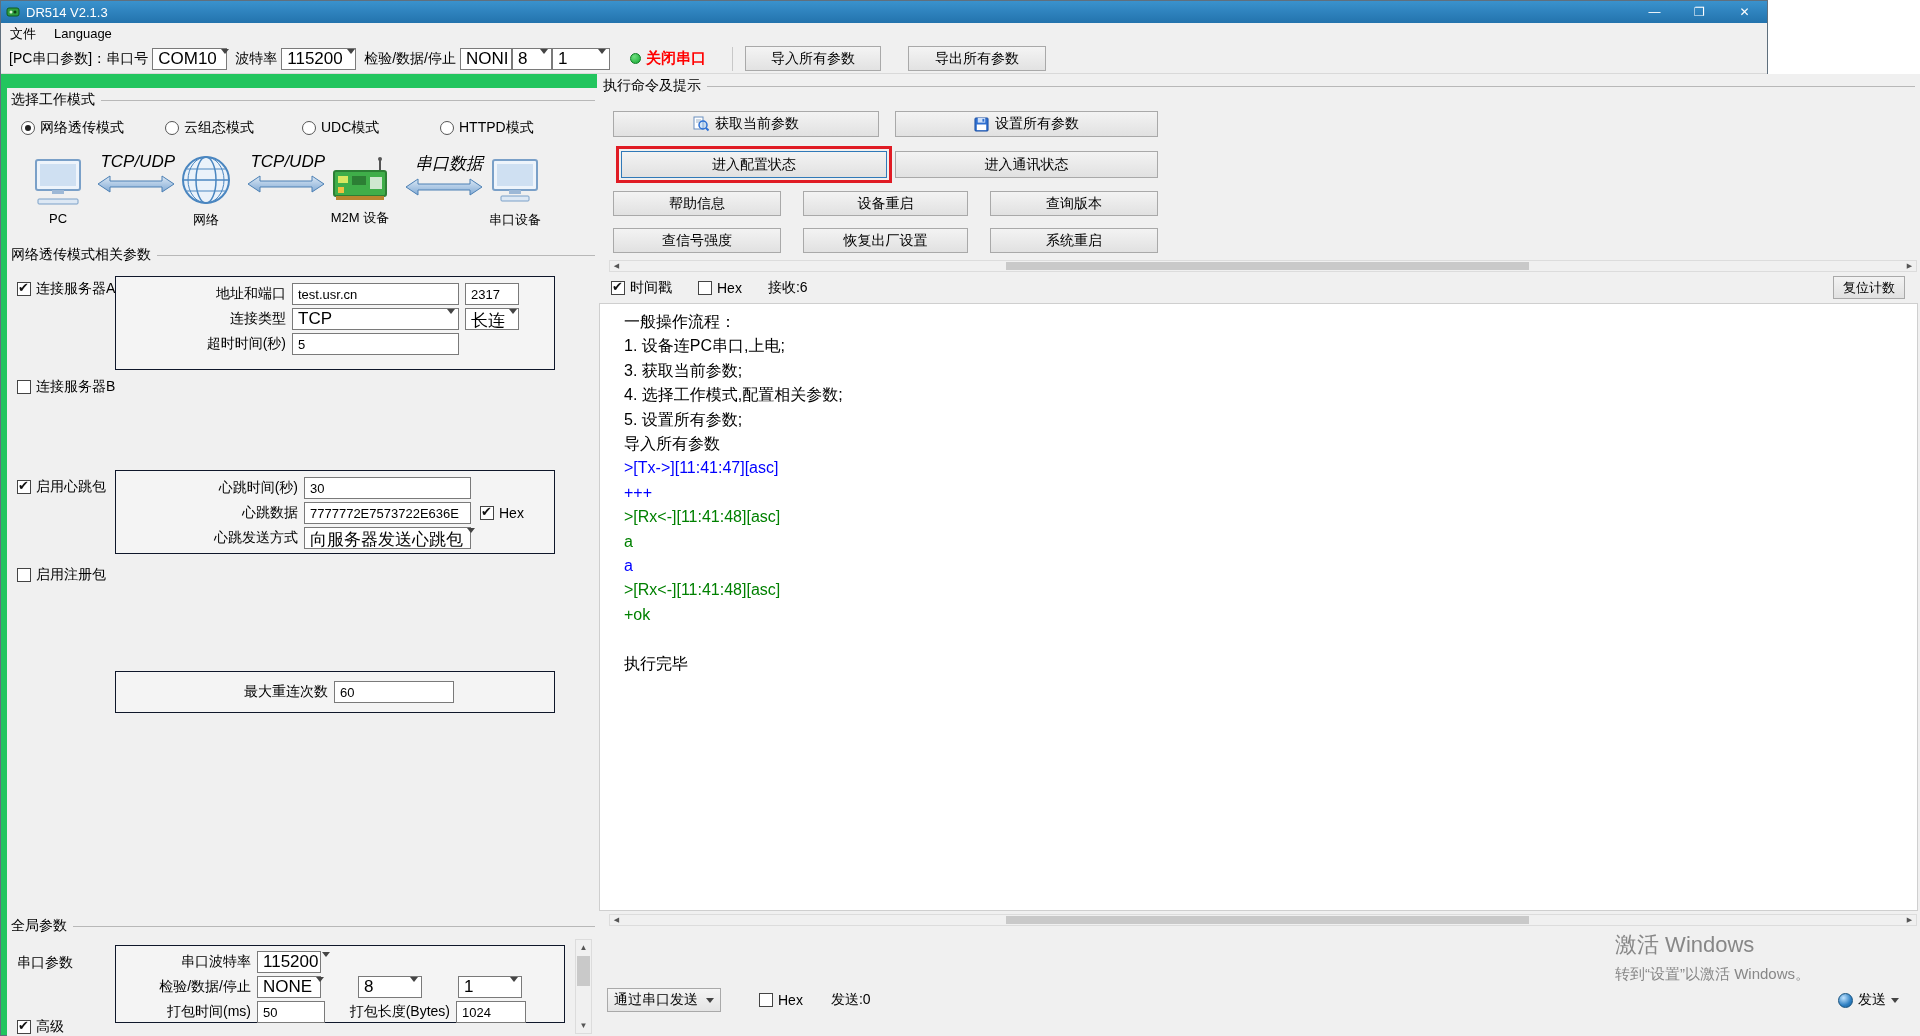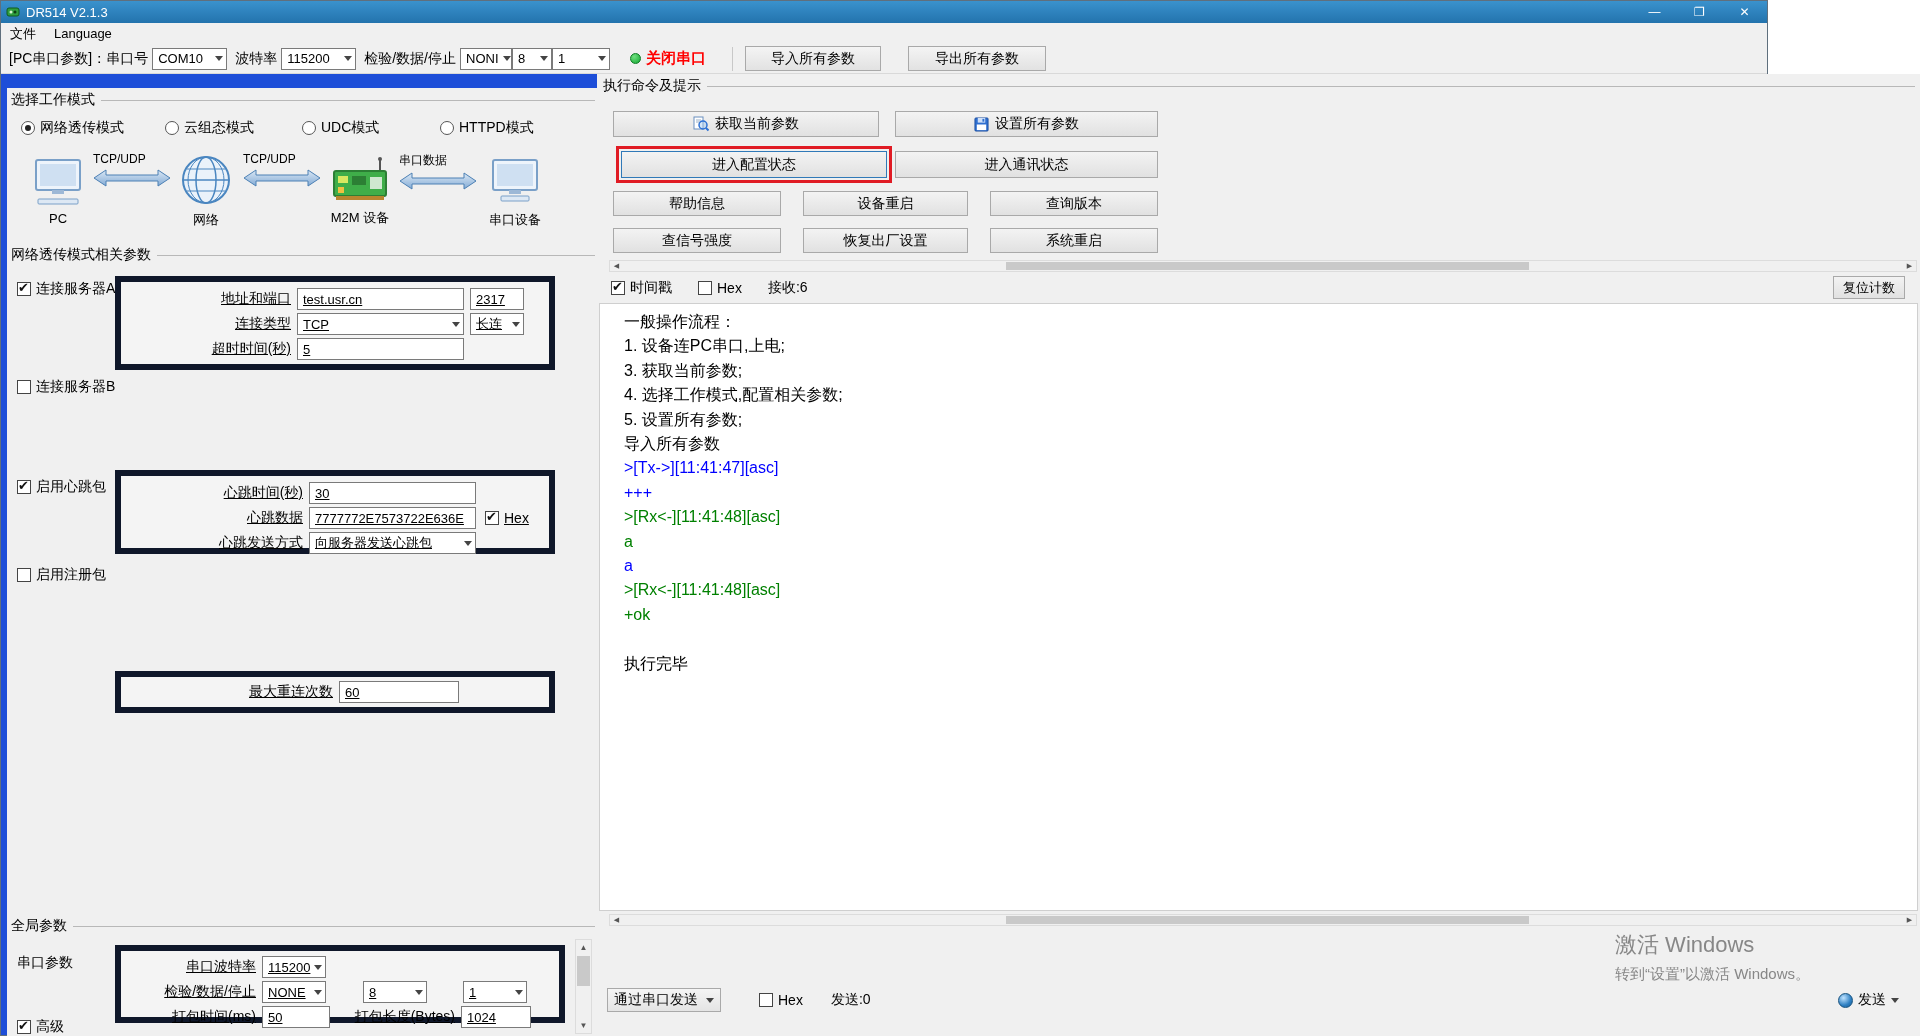--- a/index.html
+++ b/index.html
@@ -1,38 +1,38 @@
 <!DOCTYPE html>
 <html><head>
 <meta charset="utf-8">
 <style>
   * { margin:0; padding:0; box-sizing:border-box; font-family:"Liberation Sans","DejaVu Sans",sans-serif; }
   html,body { width:1920px; height:1036px; overflow:hidden; background:#fff; }
-  .screen { position:relative; width:1768px; height:1036px; background:#1d4ed8; border:1px solid #5f6f7d; }
+  .screen { position:relative; width:1768px; height:1036px; background:#22c55e; border:1px solid #5f6f7d; }
 
   
   .titlebar { position:absolute; left:0; top:0; right:0; height:22px;
     background:linear-gradient(#3a92cd,#2373ad); display:flex; align-items:center;
     color:#fff; font-size:13px; padding-left:5px; }
   .titlebar .app-icon { width:14px; height:14px; margin-right:6px; }
   .win-controls { position:absolute; right:0; top:0; height:22px; display:flex; }
   .win-btn { width:45px; height:22px; display:flex; align-items:center; justify-content:center;
     color:#fff; font-size:12px; }
 
   
   .menubar { position:absolute; left:0; top:22px; right:0; height:21px; background:#f0f0f0;
     display:flex; align-items:center; font-size:13px; }
   .menu-item { padding:0 9px; height:100%; display:flex; align-items:center; }
 
   
   .toolbar { position:absolute; left:0; top:43px; right:0; height:30px; background:#f0f0f0;
     display:flex; align-items:center; padding-left:8px; font-size:14px; border-bottom:1px solid #d9d9d9; }
   .tlabel { margin-right:4px; white-space:nowrap; }
-  .combo { display:inline-flex; align-items:center; justify-content:space-between; background:#fff;
-    border:1px solid #7a7a7a; height:22px; padding:0 3px 0 5px; font-size:13px; white-space:nowrap; }
+  .combo { display:inline-flex; justify-content:space-between; background:#fff;
+    border:1px solid #7a7a7a; height:22px; padding:0 3px 0 5px; font-size:17px; white-space:nowrap; }
   .combo .arr { width:0; height:0; border-left:4px solid transparent; border-right:4px solid transparent;
     border-top:5px solid #444; margin-left:4px; flex:0 0 auto; }
   .tinput { background:#fff; border:1px solid #7a7a7a; height:22px; font-size:13px;
     padding:0 5px; display:inline-flex; align-items:center; white-space:nowrap; overflow:hidden; }
   .port-dot { width:11px; height:11px; border-radius:50%; background:radial-gradient(circle at 35% 30%, #6fe07f, #14a832);
     border:1px solid #0c7a22; margin:0 5px 0 20px; }
   .close-port { color:#f00; font-weight:bold; font-size:15px; }
   .vsep { width:1px; height:24px; background:#c8c8c8; margin:0 12px 0 26px; }
   .toolbtn { height:25px; display:inline-flex; align-items:center; justify-content:center;
     background:linear-gradient(#f4f4f4,#e2e2e2); border:1px solid #a9a9a9; font-size:14px; padding:0 14px; }
@@ -41,33 +41,33 @@
   .check { width:14px; height:14px; border:1px solid #444; background:#fff; display:inline-block;
     position:relative; flex:0 0 auto; }
   .check.on::after { content:"✔"; position:absolute; left:0px; top:-3px; font-size:13px; color:#111;
     font-family:"DejaVu Sans",sans-serif; }
   .radio { width:14px; height:14px; border:1px solid #555; border-radius:50%; background:#fff;
     display:inline-block; position:relative; flex:0 0 auto; }
   .radio.on::after { content:""; position:absolute; left:3px; top:3px; width:6px; height:6px;
     border-radius:50%; background:#222; }
   .sect { position:absolute; display:flex; align-items:center; font-size:14px; color:#000; }
   .sect::after { content:""; flex:1; height:1px; background:#b8b8b8; margin-left:6px; }
-  .fieldbox { position:absolute; background:#f4f4f4; border:6px solid #0f172a;text-decoration:underline; }
+  .fieldbox { position:absolute; background:#f4f4f4; border:1px solid #0f172a; }
   .frow { display:flex; align-items:center; height:24px; margin-bottom:1px; }
   .flabel { width:170px; text-align:right; padding-right:6px; font-size:14px; white-space:nowrap; }
   .cklabel { font-size:14px; margin-left:5px; white-space:nowrap; }
   .ckrow { position:absolute; display:flex; align-items:center; }
 
   
   .left-panel { position:absolute; left:0; top:87px; width:595px; height:963px; background:#f0f0f0;
     border-right:1px solid #9f9f9f;margin-left:6px; }
   .diagram { position:absolute; left:0; top:56px; width:595px; height:100px; }
   .diag-node { position:absolute; text-align:center; font-size:13px; }
   .diag-node .nlabel { margin-top:2px; white-space:nowrap; }
-  .diag-arrow { position:absolute; text-align:left; font-size:12px; }
+  .diag-arrow { position:absolute; text-align:right; font-size:17px;font-style:italic; }
   .diag-arrow .alabel { margin-bottom:2px; white-space:nowrap; }
 
   
   .right-panel { position:absolute; left:596px; top:73px; width:1324px; height:963px; background:#f0f0f0; }
   .cmdbtn { position:absolute; height:26px; display:flex; align-items:center; justify-content:center;
     gap:6px; background:linear-gradient(#f3f3f3,#e1e1e1); border:1px solid #a9a9a9; font-size:14px; }
   .cmdbtn.highlight { border:1px solid #3079b8; outline:3px solid #e01b24; outline-offset:2px;margin-left:8px; }
   .hscroll { position:absolute; height:12px; background:#f0f0f0; border:1px solid #dcdcdc; }
   .hscroll .thumb { position:absolute; top:1px; bottom:1px; background:#c9c9c9; }
   .hscroll .arr { position:absolute; top:0; bottom:0; width:13px; display:flex; align-items:center;

